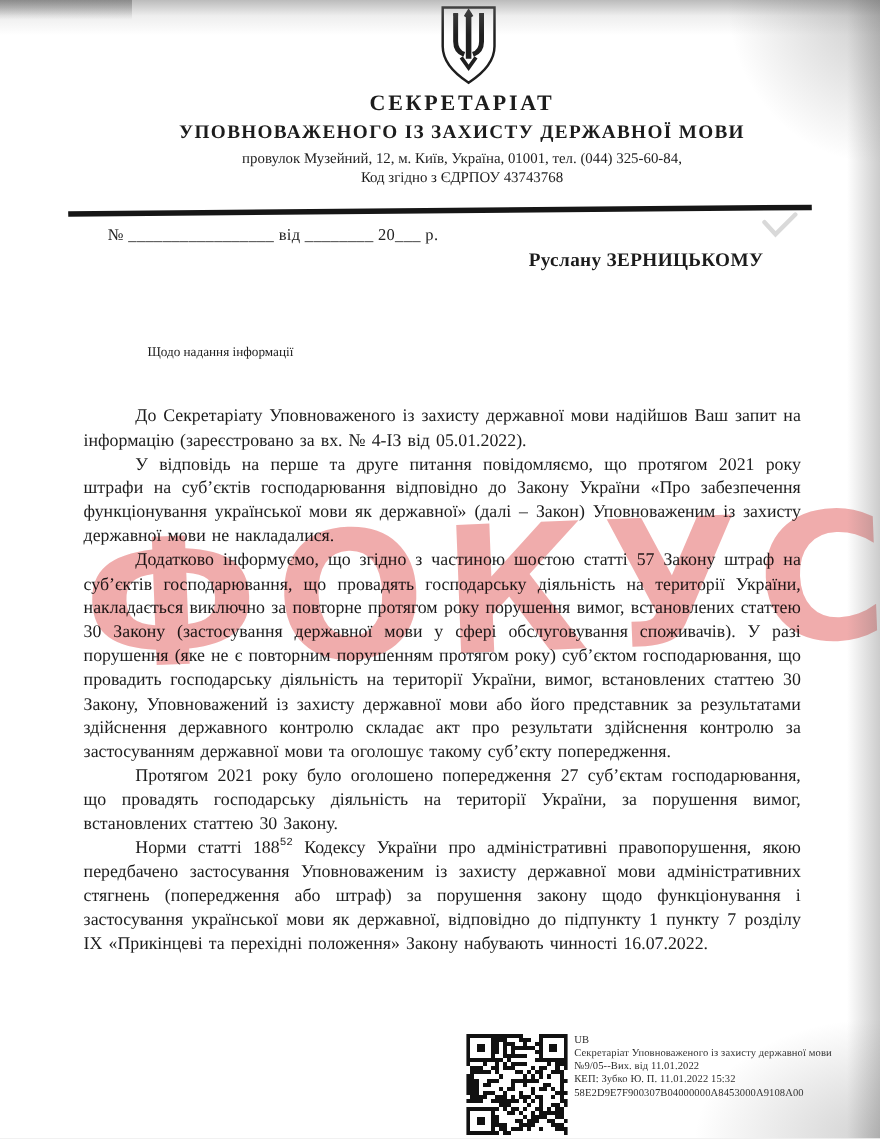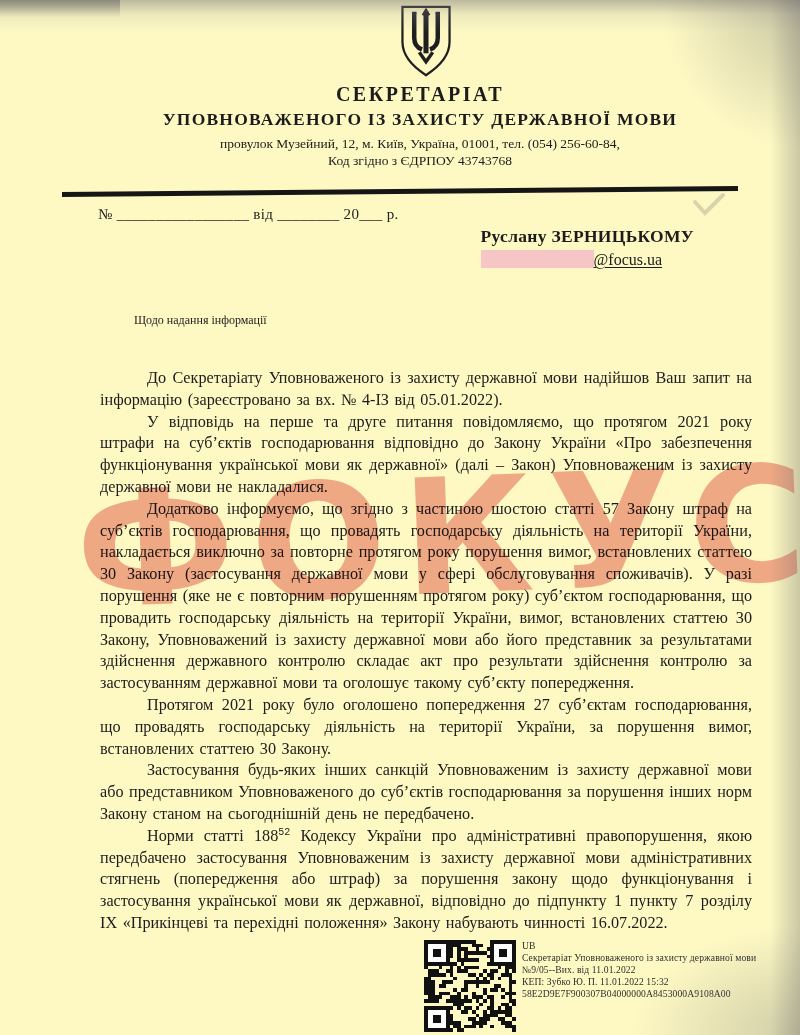--- a/index.html
+++ b/index.html
@@ -1,18 +1,18 @@
 <!DOCTYPE html>
 <html lang="uk"><head>
 <meta charset="utf-8">
 <style>
   html,body{margin:0;padding:0;background:#e8e8e8;}
   .page{
     position:relative;width:800px;height:1035px;margin:0 auto;
-    background:#fef9c3;overflow:hidden;
+    background:#ffffff;overflow:hidden;
     font-family:"Liberation Serif", serif;color:#1c1c1c;
   }
   
   .scan{position:absolute;pointer-events:none;z-index:30;}
   .scan-top{top:0;left:0;right:0;height:32px;
     background:linear-gradient(to bottom, rgba(120,120,120,.5), rgba(160,160,160,.18) 45%, rgba(200,200,200,0) 100%);}
   .scan-top-left{top:0;left:0;width:120px;height:18px;
     background:linear-gradient(to bottom, rgba(80,80,80,.45), rgba(120,120,120,0));}
   .scan-right{top:0;right:0;bottom:0;width:30px;
     background:linear-gradient(to left, rgba(105,105,105,.34), rgba(140,140,140,0));}
@@ -31,21 +31,21 @@
     transform:rotate(-0.5deg);}
   
   .refline{position:absolute;left:98px;top:206px;font-size:15px;letter-spacing:.3px;color:#222;}
   .recipient{position:absolute;right:106px;top:226px;text-align:left;}
   .recipient-name{font-size:17.5px;font-weight:bold;letter-spacing:.3px;}
   .recipient-email{margin-top:3px;font-size:16px;}
   .redaction{display:inline-block;width:113px;height:18px;background:#f6c6c6;vertical-align:-3px;}
   .email-domain{text-decoration:underline;text-underline-offset:2px;}
   .subject{position:absolute;left:134px;top:313px;font-size:12px;}
   
-  .body-text{position:absolute;left:100px;top:368px;width:652px;
+  .body-text{position:absolute;left:76px;top:368px;width:652px;
     font-size:16.2px;line-height:21.8px;text-align:justify;word-spacing:1.5px;z-index:5;}
   .body-text p{margin:0;text-indent:47px;}
   .body-text sup{font-size:10px;line-height:0;font-family:Liberation Mono, monospace;}
   
   .watermark{position:absolute;left:76px;top:458px;z-index:10;
     font-family:"DejaVu Sans", sans-serif;font-weight:bold;font-size:160px;
     letter-spacing:16px;color:#e15a5a;opacity:.5;white-space:nowrap;
     transform:rotate(-2.2deg);transform-origin:left center;
     mix-blend-mode:multiply;pointer-events:none;}
   
@@ -67,40 +67,38 @@
       <path d="M50,14 V88" stroke-width="9"></path>
       <path d="M25,16 H33 M67,16 H75" stroke-width="4"></path>
       <path d="M38,86 L50,103 L62,86" stroke-width="6"></path>
       <path d="M44,20 L50,10 L56,20" stroke-width="4"></path>
     </g>
   </svg>
 
   <div class="letterhead">
     <div class="org1">СЕКРЕТАРІАТ</div>
     <div class="org2">УПОВНОВАЖЕНОГО ІЗ ЗАХИСТУ ДЕРЖАВНОЇ МОВИ</div>
-    <div class="addr">провулок Музейний, 12, м. Київ, Україна, 01001, тел. (054) 256-60-84,</div>
+    <div class="addr">провулок Музейний, 12, м. Київ, Україна, 01001, тел. (044) 325-60-84,</div>
     <div class="addr">Код згідно з ЄДРПОУ 43743768</div>
   </div>
   <div class="rule"></div>
 
   <div class="refline">№ _________________ від ________ 20___ р.</div>
 
   <div class="recipient">
     <div class="recipient-name">Руслану ЗЕРНИЦЬКОМУ</div>
-    <div class="recipient-email"><span class="redaction"></span><span class="email-domain">@focus.ua</span></div>
   </div>
 
   <div class="subject">Щодо надання інформації</div>
 
   <div class="body-text">
     <p>До Секретаріату Уповноваженого із захисту державної мови надійшов Ваш запит на інформацію (зареєстровано за вх. № 4-ІЗ від 05.01.2022).</p>
     <p>У відповідь на перше та друге питання повідомляємо, що протягом 2021 року штрафи на суб’єктів господарювання відповідно до Закону України «Про забезпечення функціонування української мови як державної» (далі – Закон) Уповноваженим із захисту державної мови не накладалися.</p>
     <p>Додатково інформуємо, що згідно з частиною шостою статті 57 Закону штраф на суб’єктів господарювання, що провадять господарську діяльність на території України, накладається виключно за повторне протягом року порушення вимог, встановлених статтею 30 Закону (застосування державної мови у сфері обслуговування споживачів). У разі порушення (яке не є повторним порушенням протягом року) суб’єктом господарювання, що провадить господарську діяльність на території України, вимог, встановлених статтею 30 Закону, Уповноважений із захисту державної мови або його представник за результатами здійснення державного контролю складає акт про результати здійснення контролю за застосуванням державної мови та оголошує такому суб’єкту попередження.</p>
     <p>Протягом 2021 року було оголошено попередження 27 суб’єктам господарювання, що провадять господарську діяльність на території України, за порушення вимог, встановлених статтею 30 Закону.</p>
-    <p>Застосування будь-яких інших санкцій Уповноваженим із захисту державної мови або представником Уповноваженого до суб’єктів господарювання за порушення інших норм Закону станом на сьогоднішній день не передбачено.</p>
     <p><span>Норми статті 188</span><sup>52</sup><span> Кодексу України про адміністративні правопорушення, якою передбачено застосування Уповноваженим із захисту державної мови адміністративних стягнень (попередження або штраф) за порушення закону щодо функціонування і застосування української мови як державної, відповідно до підпункту 1 пункту 7 розділу IX «Прикінцеві та перехідні положення» Закону набувають чинності 16.07.2022.</span></p>
   </div>
 
   <div class="watermark" style="color: rgb(225, 90, 90);">ФОКУС</div>
 
   <svg class="qr" viewBox="0 0 25 25" xmlns="http://www.w3.org/2000/svg" shape-rendering="crispEdges">
       <g fill="#111">
         <rect x="7" y="0" width="1" height="1"></rect>
         <rect x="8" y="0" width="1" height="1"></rect>
         <rect x="9" y="0" width="1" height="1"></rect>

